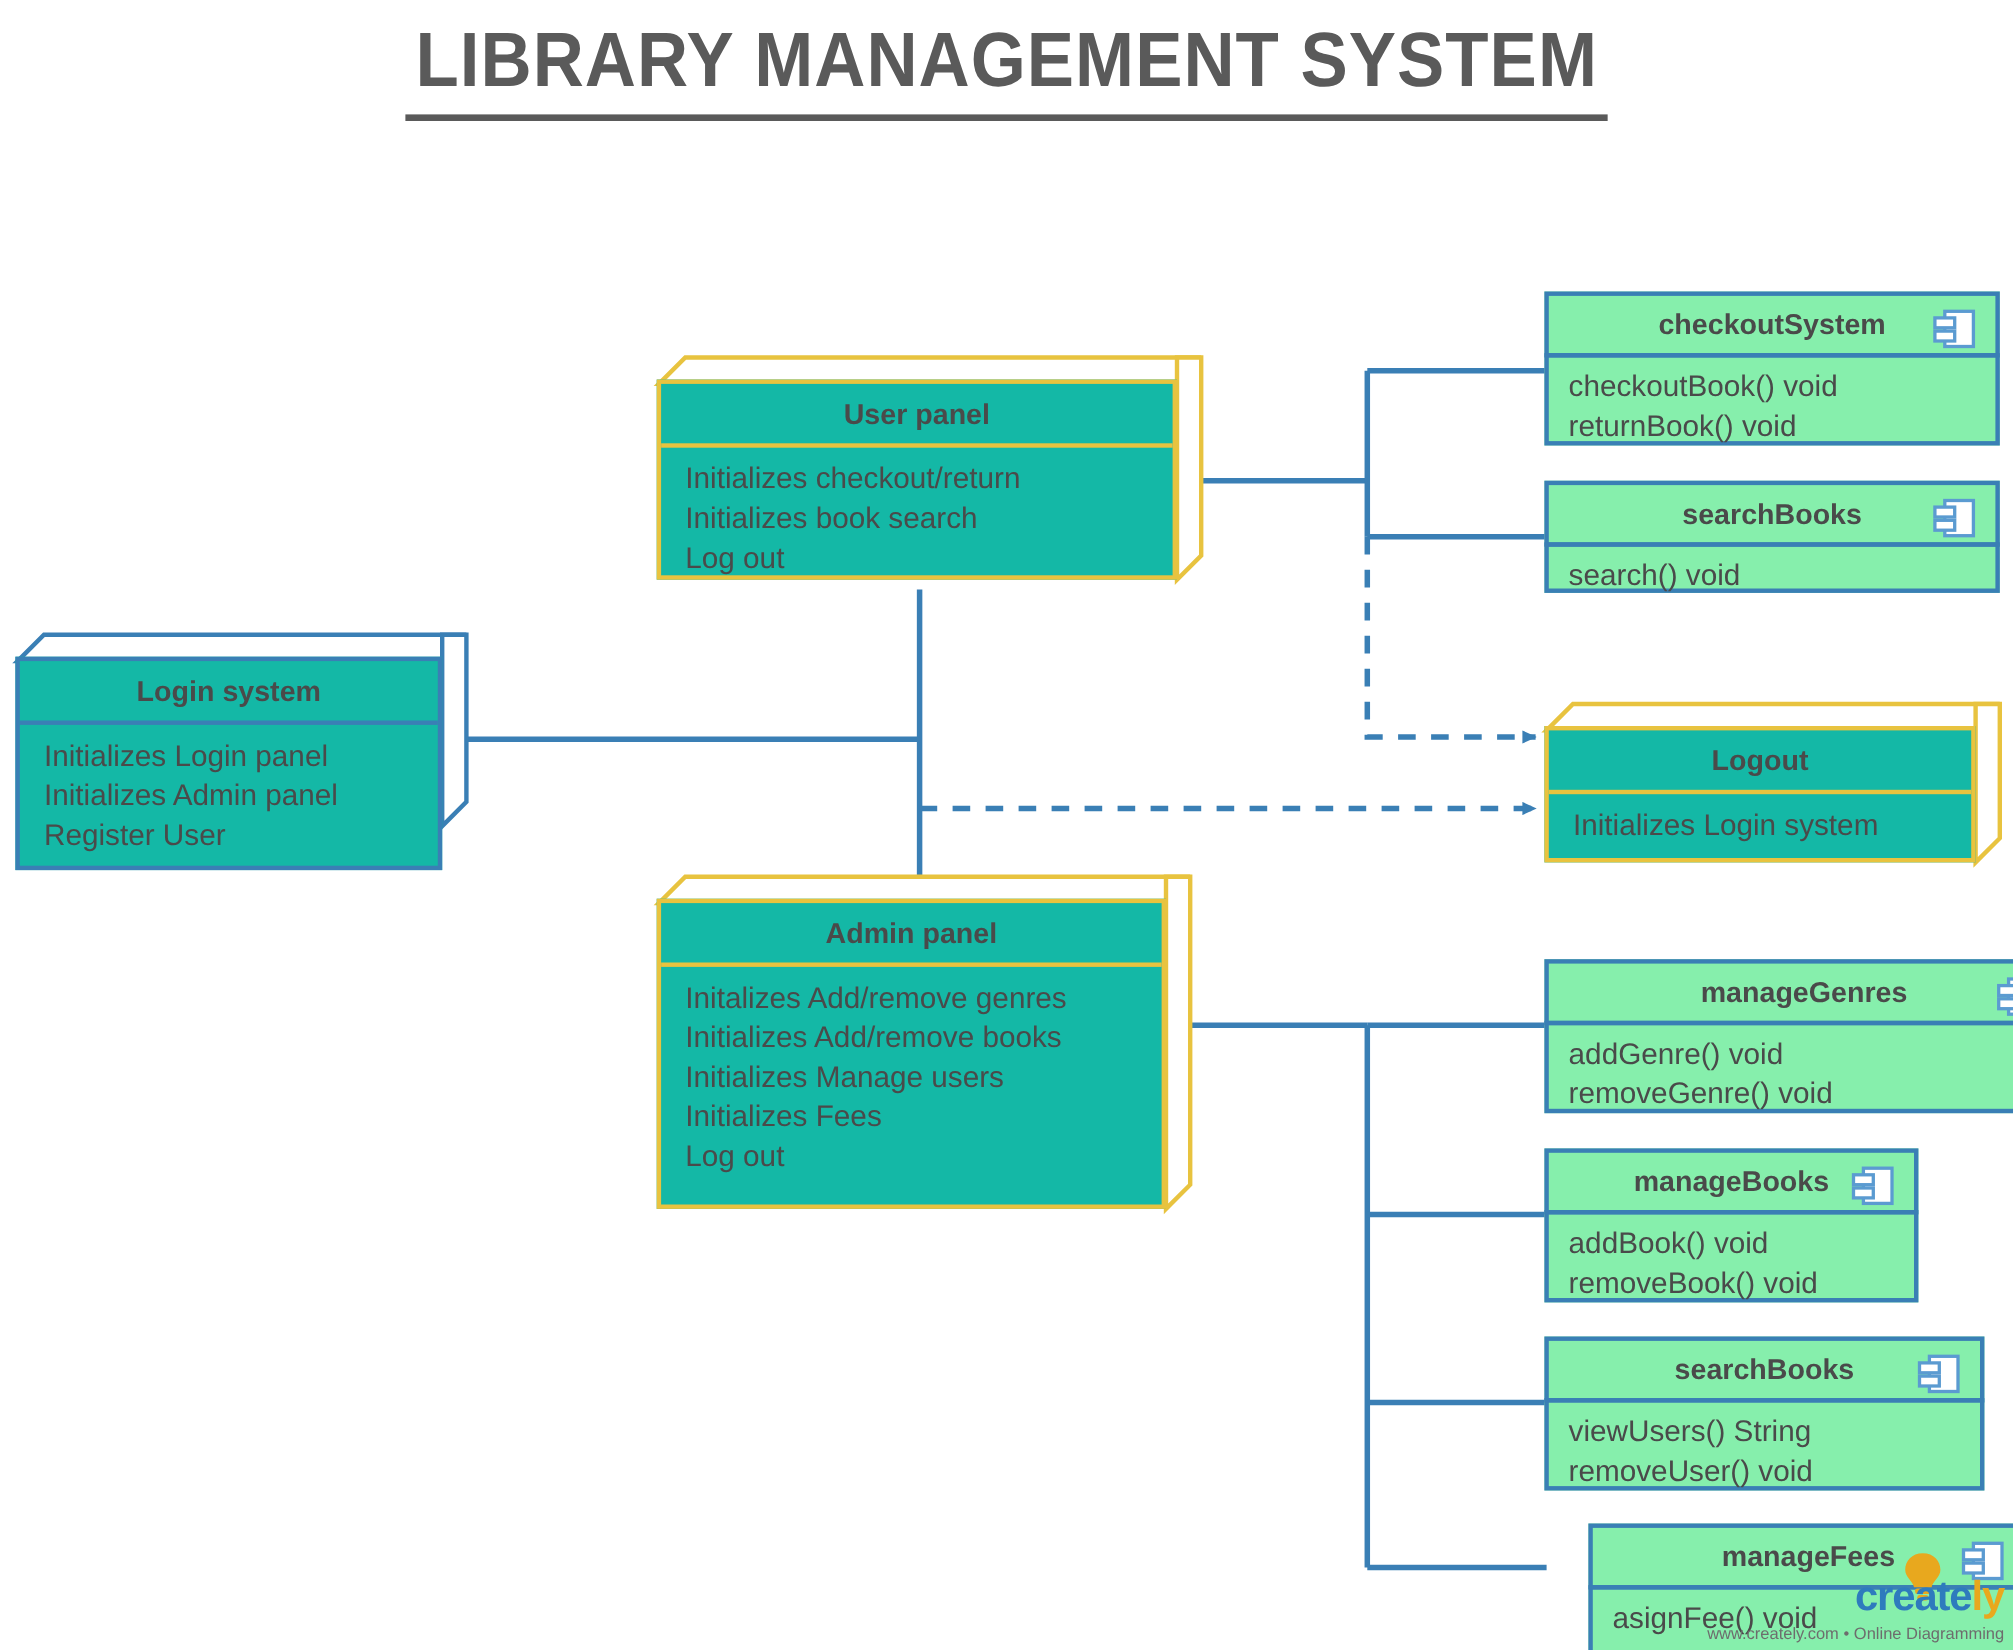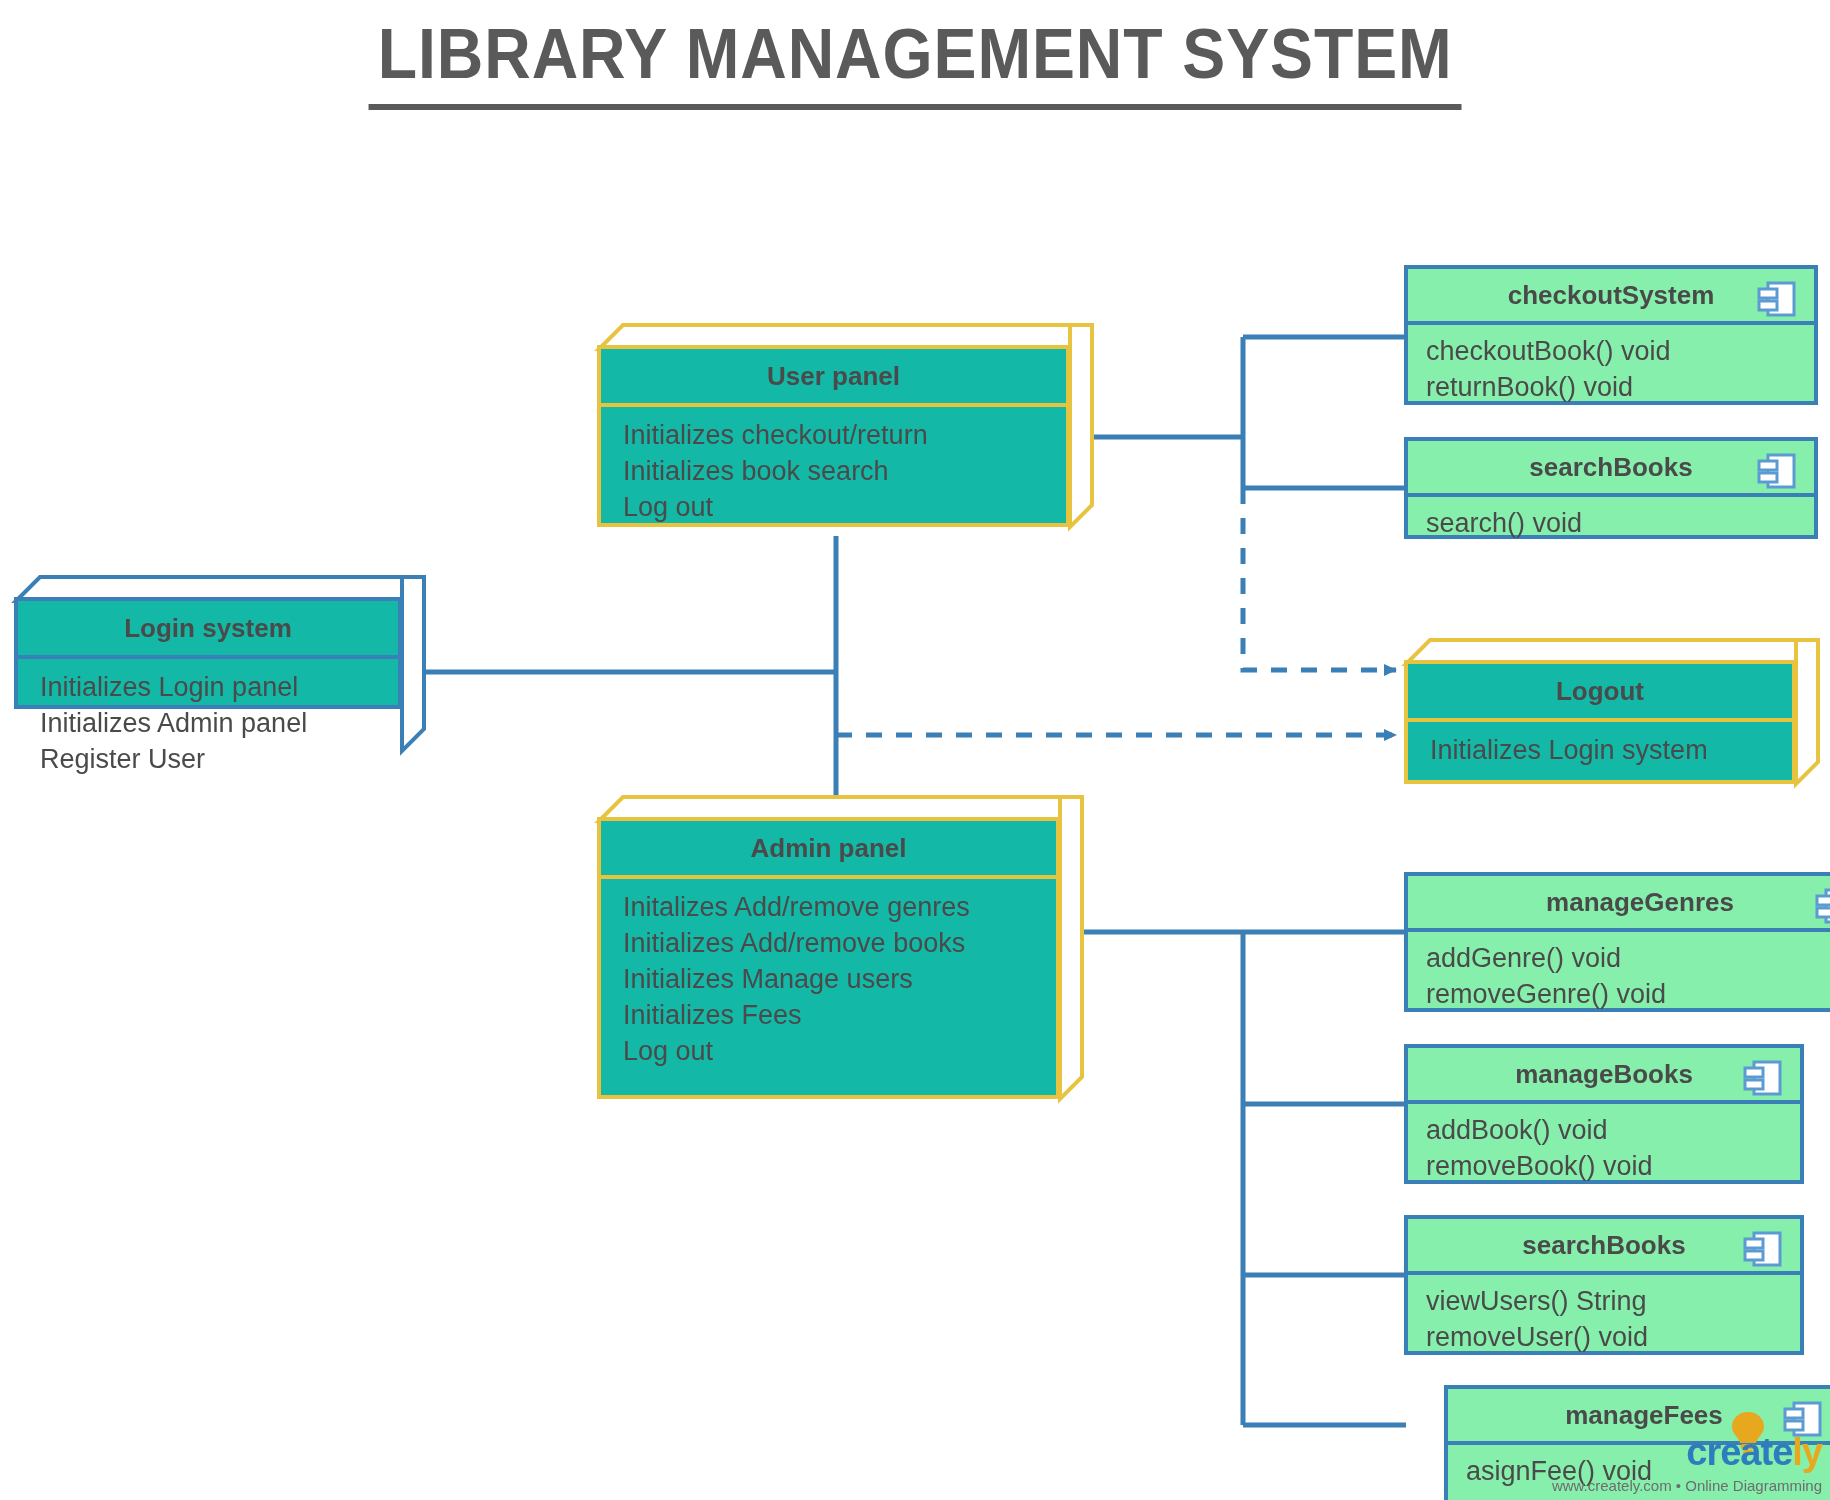--- a/index.html
+++ b/index.html
@@ -112,21 +112,21 @@
   </g>
 </svg>
 
 <div class="box3d" style="--c:#3a7fb5;--hh:58px;left:14px;top:575px;width:410px;height:110px;">
   <svg class="lid" style="left:0;top:0;width:410px;height:130px;overflow:visible;">
     <path d="M2,26 L26,2 L408,2 L408,26 Z" fill="#fff" stroke="#3a7fb5" stroke-width="4"></path>
   </svg>
   <svg class="side" style="left:364px;top:0;width:50px;height:200px;overflow:visible;">
     <path d="M24,2 L46,2 L46,154 L24,176 Z" fill="#fff" stroke="#3a7fb5" stroke-width="4"></path>
   </svg>
-  <div class="face" style="height:112px;text-decoration:underline;">
+  <div class="face" style="height:194px;text-decoration:underline;">
     <div class="hdr">
       <span>Login system</span>
     </div>
     <div class="body">
       <div>Initializes Login panel</div>
       <div>Initializes Admin panel</div>
       <div>Register User</div>
     </div>
   </div>
 </div>
@@ -225,21 +225,21 @@
       <rect x="5" y="12" width="18" height="9" fill="#fff" stroke="#5b9bd1" stroke-width="3"></rect>
       <rect x="5" y="24" width="18" height="9" fill="#fff" stroke="#5b9bd1" stroke-width="3"></rect>
     </svg>
   </div>
   <div class="cbody">
     <div>addGenre() void</div>
     <div>removeGenre() void</div>
   </div>
 </div>
 
-<div class="cbox" style="--hh:60px;left:1404px;top:1044px;width:400px;height:140px;">
+<div class="cbox" style="--hh:60px;left:1404px;top:1044px;width:340px;height:140px;">
   <div class="chdr">
     <span>manageBooks</span>
     <svg class="cicon" width="44" height="44" viewBox="0 0 44 44">
       <rect x="14" y="6" width="26" height="32" fill="#fff" stroke="#5b9bd1" stroke-width="3"></rect>
       <rect x="5" y="12" width="18" height="9" fill="#fff" stroke="#5b9bd1" stroke-width="3"></rect>
       <rect x="5" y="24" width="18" height="9" fill="#fff" stroke="#5b9bd1" stroke-width="3"></rect>
     </svg>
   </div>
   <div class="cbody">
     <div>addBook() void</div>

